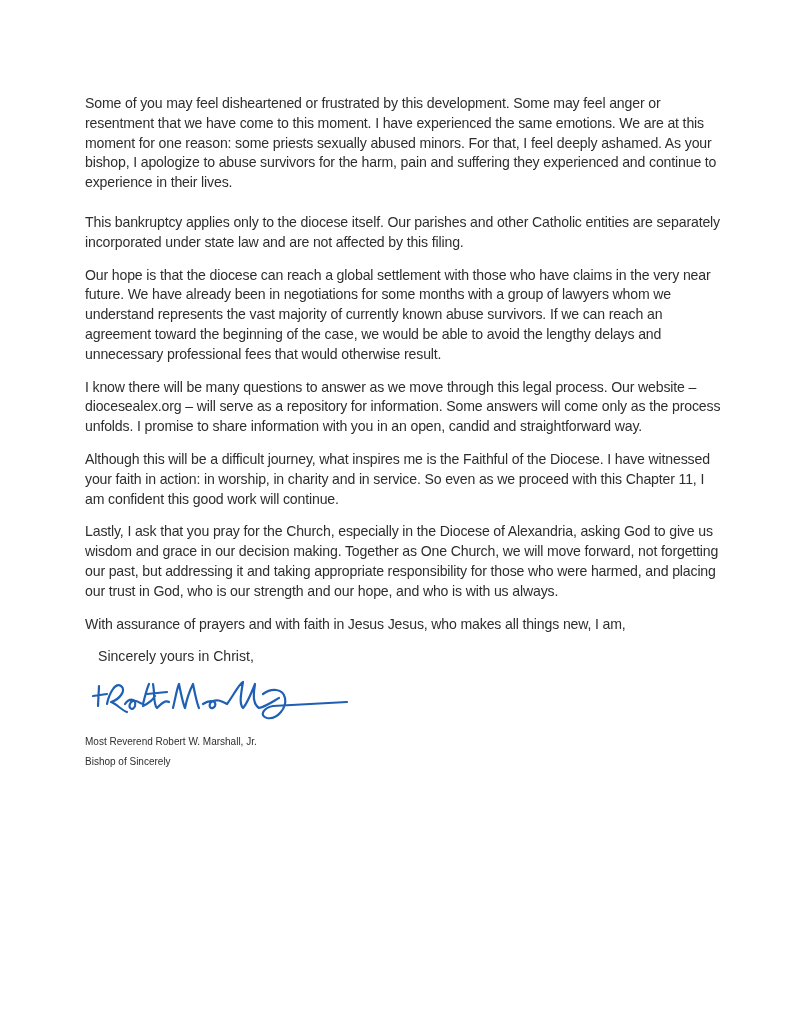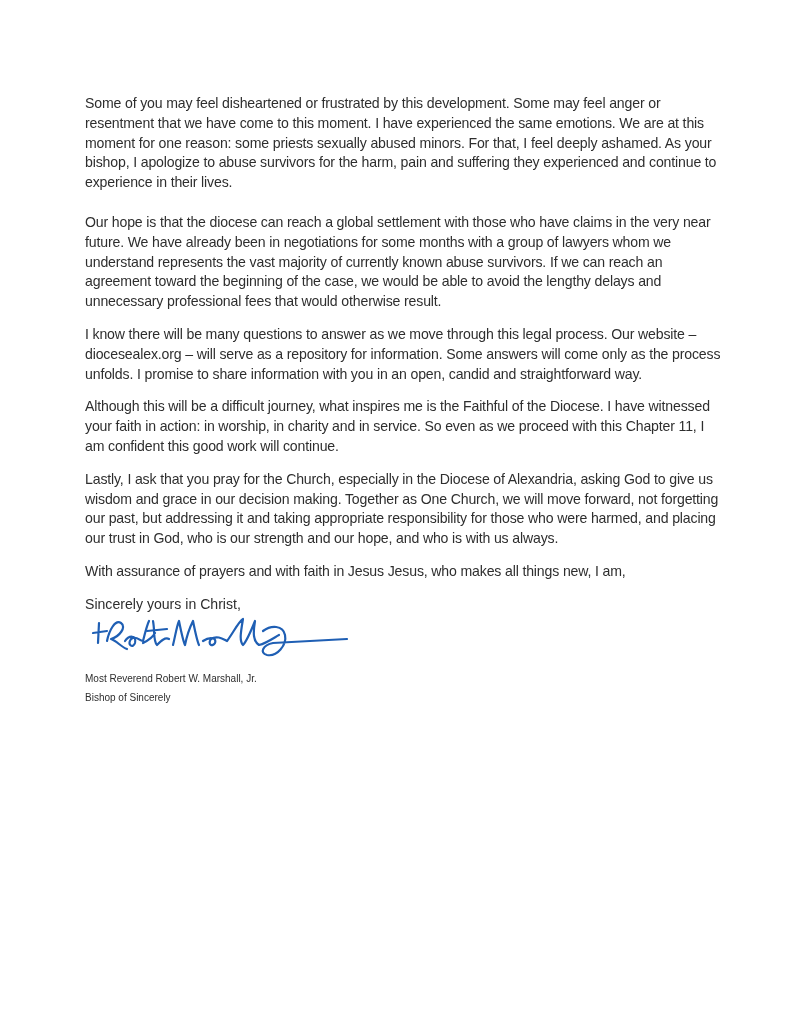--- a/index.html
+++ b/index.html
@@ -26,21 +26,21 @@
     font-size: 14.1px;
     line-height: 19.8px;
     letter-spacing: -0.15px;
     margin: 0 0 13px 0;
     color: #2e2e2e;
   }
   .para.first { margin-bottom: 20px; }
   .closing {
     font-size: 14.1px;
     line-height: 19.8px;
-    margin: 0;
+    margin: 13px;
     color: #2e2e2e;
   }
   .signature-wrap {
     position: relative;
     height: 52px;
     margin-top: 2px;
   }
   .signature-wrap svg {
     position: absolute;
     left: 2px;
@@ -52,20 +52,21 @@
     margin: 0;
     color: #2e2e2e;
     position: relative;
   }
 </style>
 </head>
 <body>
 
 <div class="page">
   <p class="para first">Some of you may feel disheartened or frustrated by this development.  Some may feel anger or resentment that we have come to this moment.  I have experienced the same emotions.  We are at this moment for one reason:  some priests sexually abused minors.  For that, I feel deeply ashamed.  As your bishop, I apologize to abuse survivors for the harm, pain and suffering they experienced and continue to experience in their lives.</p>
+  <p class="para">This bankruptcy applies only to the diocese itself.  Our parishes and other Catholic entities are separately incorporated under state law and are not affected by this filing.</p>
   <p class="para">Our hope is that the diocese can reach a global settlement with those who have claims in the very near future.  We have already been in negotiations for some months with a group of lawyers whom we understand represents the vast majority of currently known abuse survivors.  If we can reach an agreement toward the beginning of the case, we would be able to avoid the lengthy delays and unnecessary professional fees that would otherwise result.</p>
   <p class="para">I know there will be many questions to answer as we move through this legal process.  Our website – diocesealex.org – will serve as a repository for information.  Some answers will come only as the process unfolds.  I promise to share information with you in an open, candid and straightforward way.</p>
   <p class="para">Although this will be a difficult journey, what inspires me is the Faithful of the Diocese.  I have witnessed your faith in action: in worship, in charity and in service.  So even as we proceed with this Chapter 11, I am confident this good work will continue.</p>
   <p class="para">Lastly, I ask that you pray for the Church, especially in the Diocese of Alexandria, asking God to give us wisdom and grace in our decision making.  Together as One Church, we will move forward, not forgetting our past, but addressing it and taking appropriate responsibility for those who were harmed, and placing our trust in God, who is our strength and our hope, and who is with us always.</p>
   <p class="para">With assurance of prayers and with faith in Jesus Jesus, who makes all things new, I am,</p>
 
   <p class="closing">Sincerely yours in Christ,</p>
 
   <div class="signature-wrap">
     <svg width="300" height="70" viewBox="0 0 300 70" fill="none" stroke="#1f5fb4" stroke-width="2.2" stroke-linecap="round" stroke-linejoin="round">

